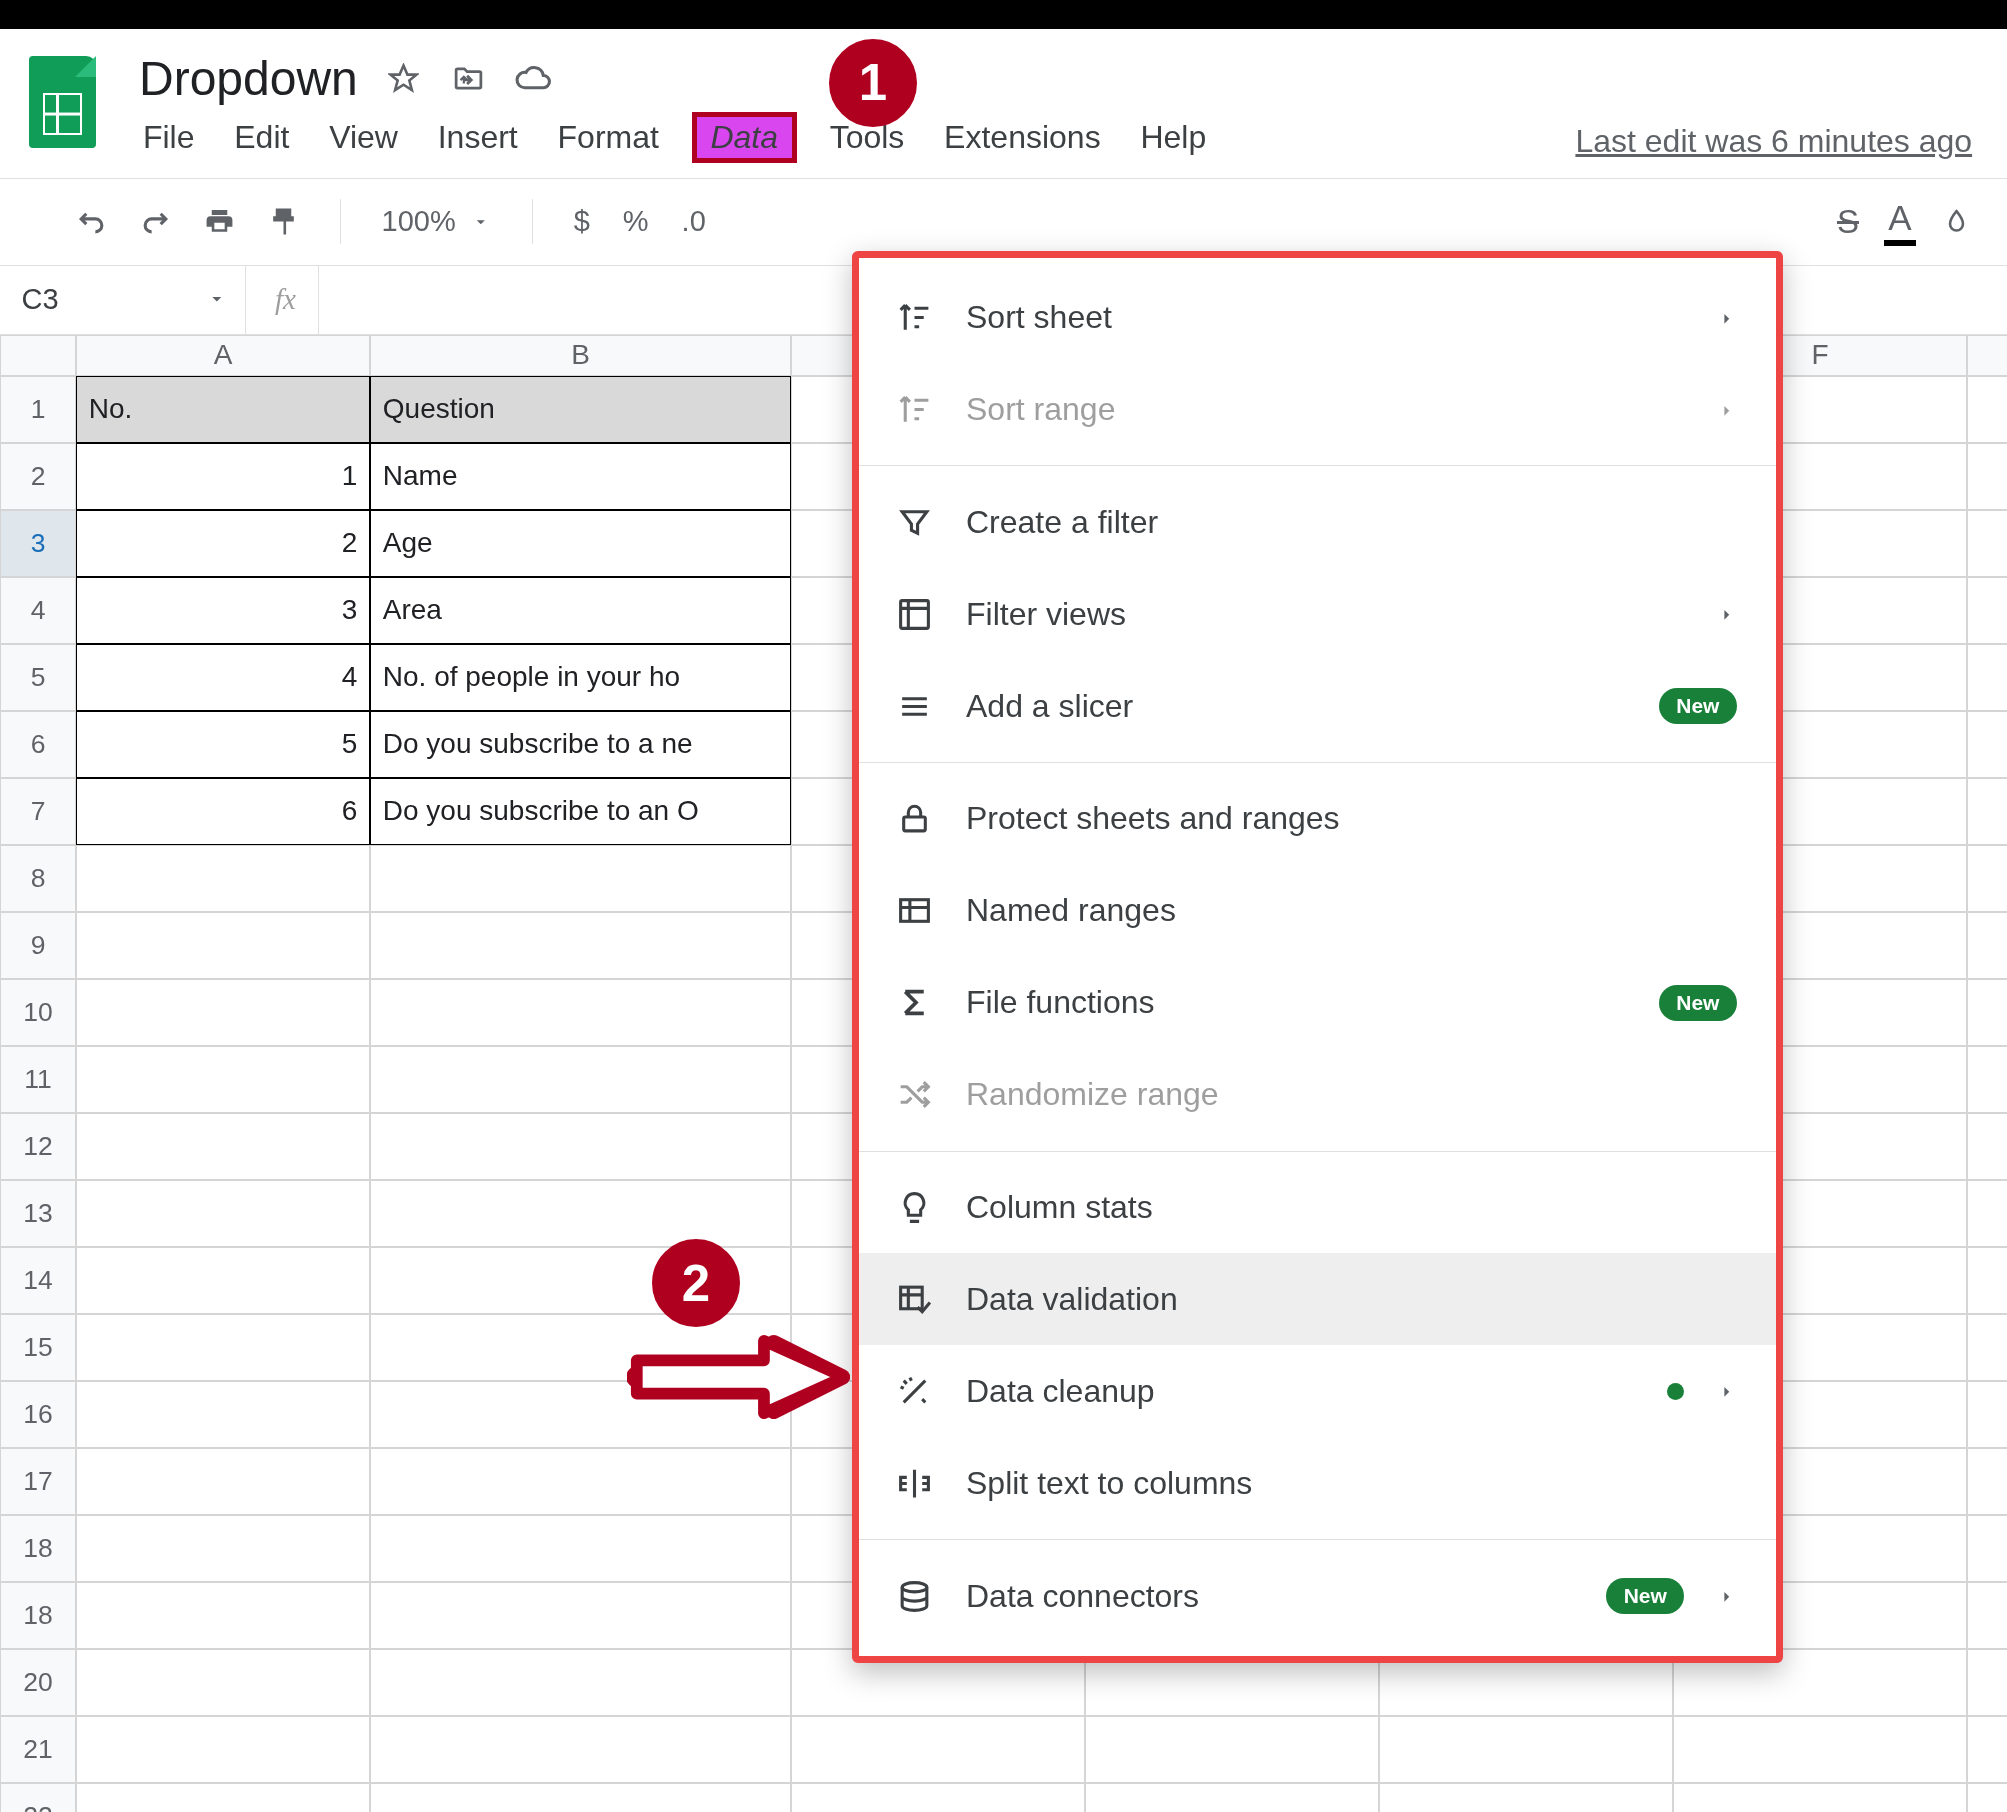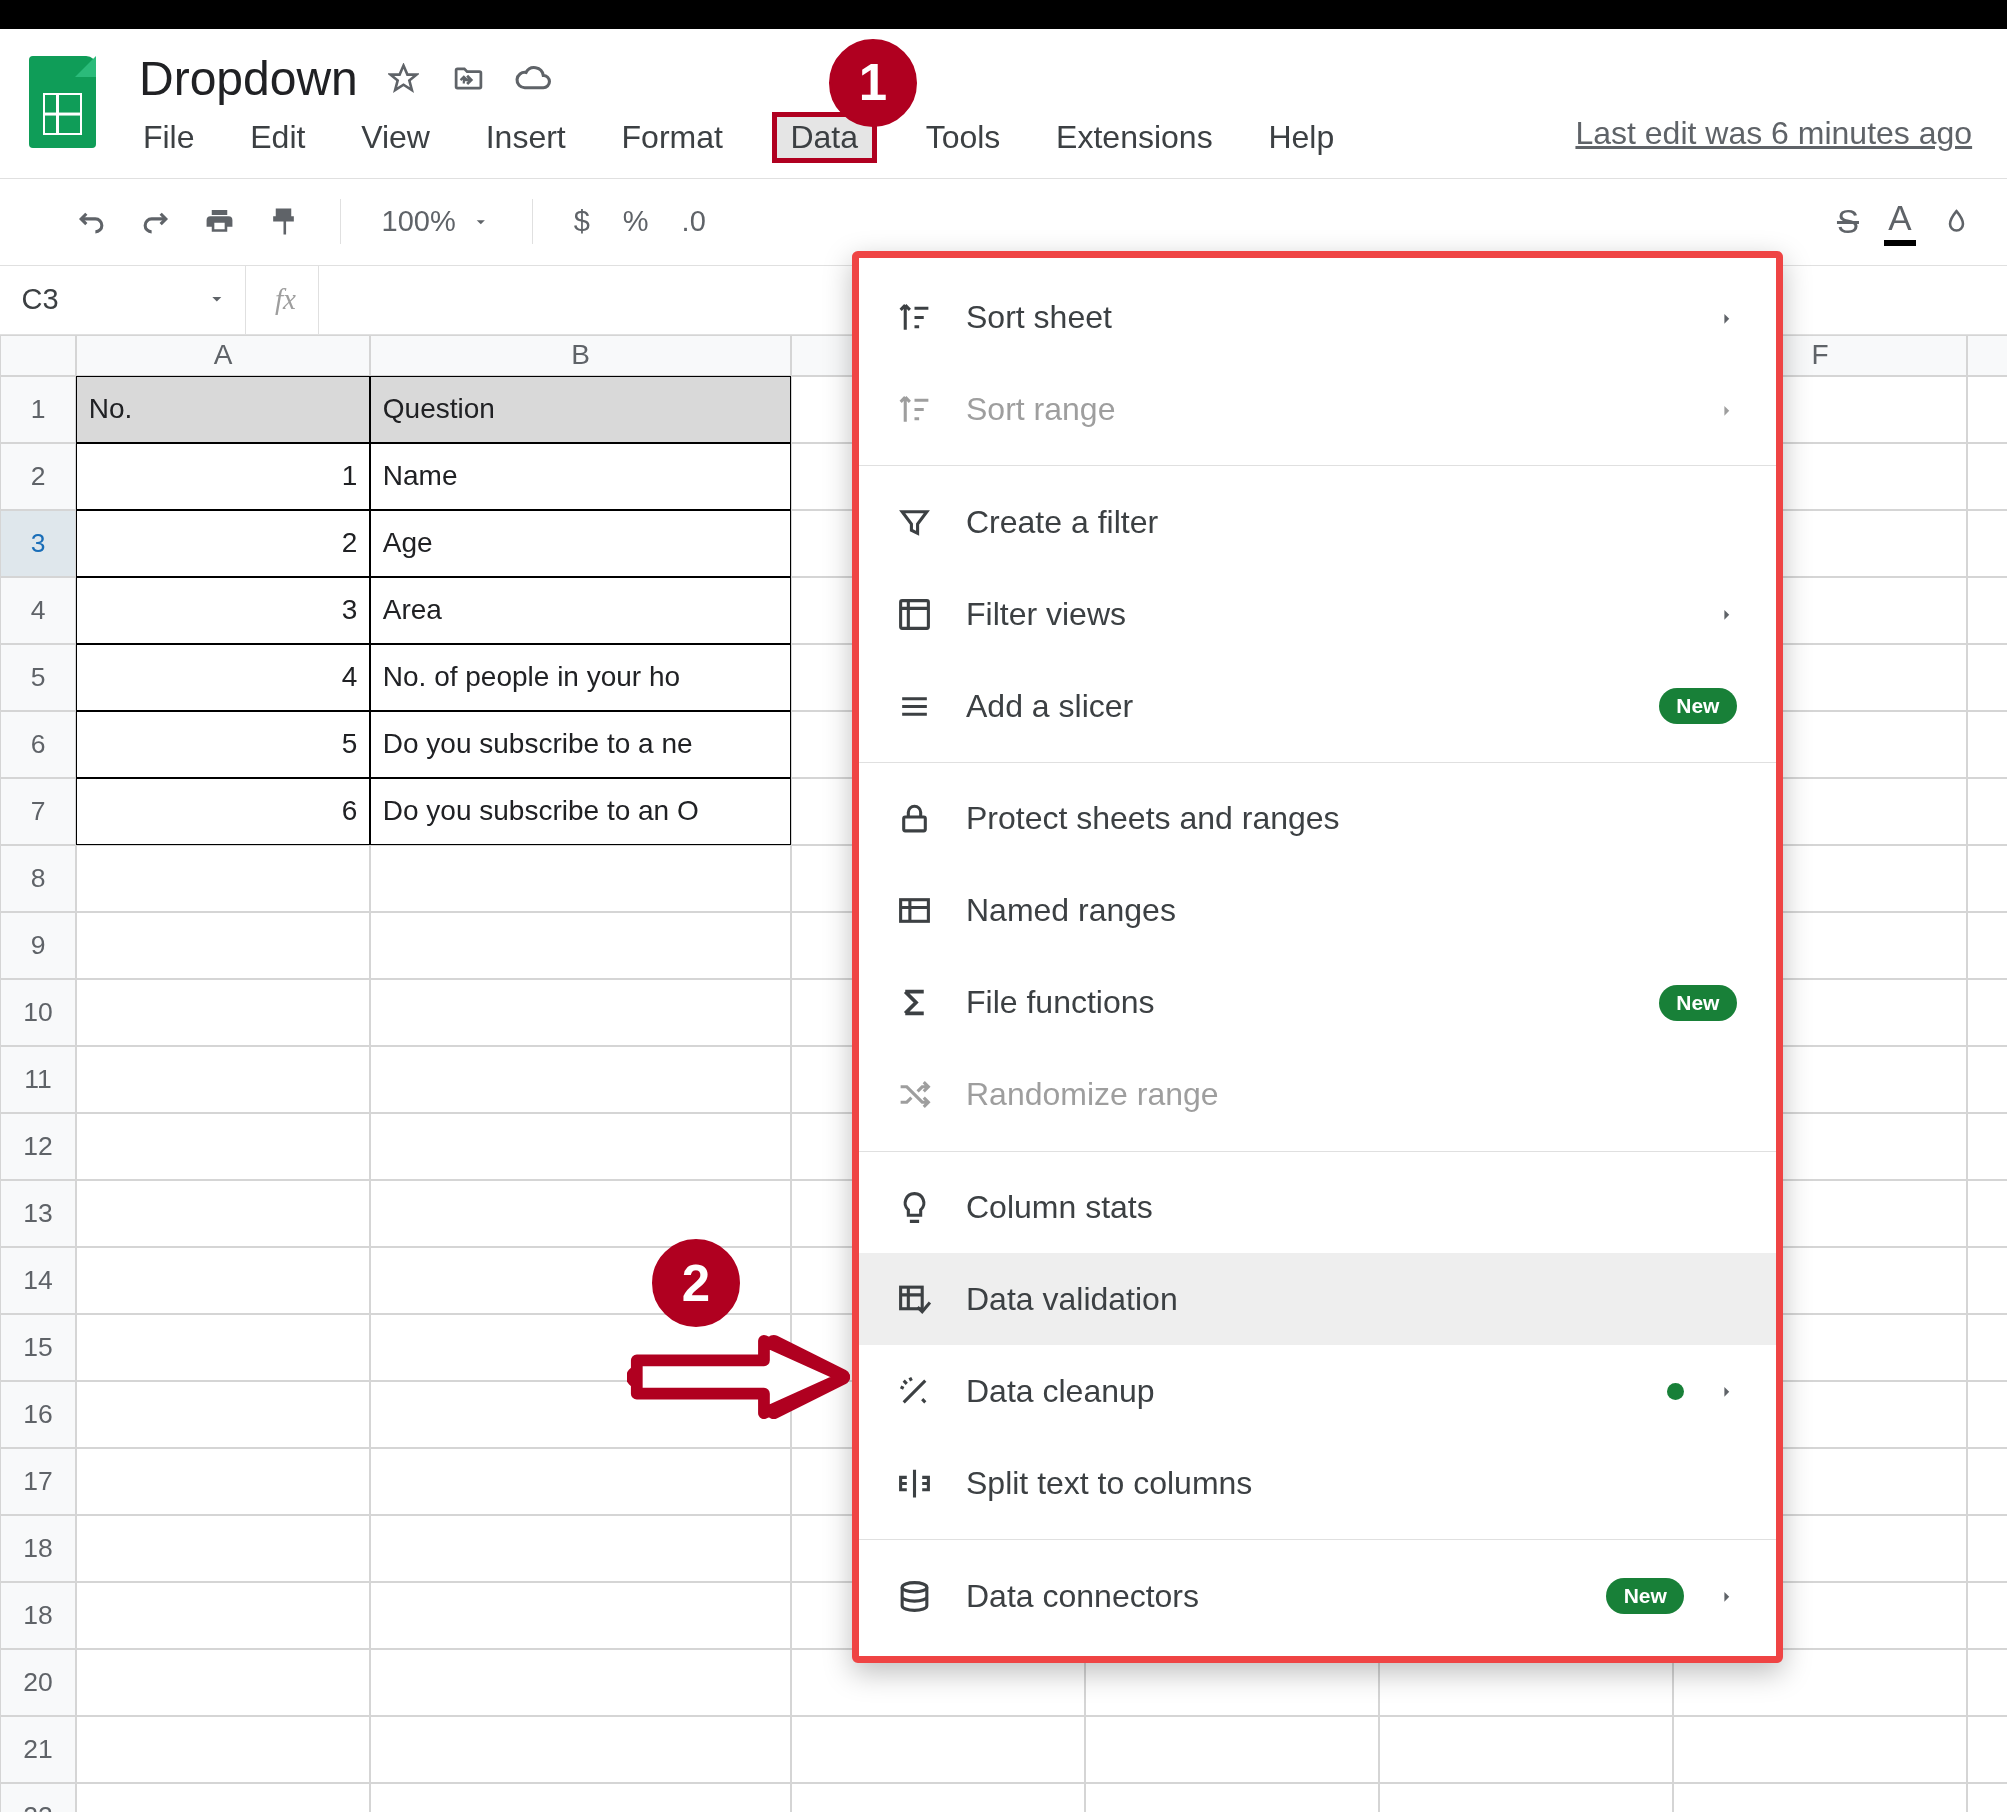--- a/index.html
+++ b/index.html
@@ -64,27 +64,28 @@
   .app-icon-grid::after  { top:0; bottom:0; left:33%; width:2.9px; }
   .title-cluster { display:flex; flex-direction:column; gap:9.8px; flex-grow:1; }
   .doc-title-row { display:flex; align-items:center; gap:27.4px; }
   .doc-title { font-size:48px; color:var(--text-dark); }
   .title-icon { color:#5f6368; width:37px; height:37px; display:flex; align-items:center; justify-content:center; }
   .title-icon.star svg { width:31px; height:31px; }
   .title-icon.folder svg { width:33px; height:33px; }
   .title-icon.cloud svg { width:37px; height:37px; }
 
   
-  .menu-bar { display:flex; align-items:flex-start; gap:48px; font-size:32px; color:var(--text-grey); }
+  .menu-bar { display:flex; align-items:flex-end; gap:32px; font-size:32px; color:var(--text-grey); }
   .menu-bar .menu-item { padding:3.9px 3.9px; }
   .menu-bar .menu-item.active {
     outline:5.9px solid var(--highlight-red);
     outline-offset:-2px;
-    background:#e5e5e5;
+    background:#d946ef;
     padding:3.9px 15.7px;
+    font-style:italic;
   }
   .last-edit {
     margin-left:auto;
     color:#5f6368; font-size:32px;
     text-decoration:underline;
     white-space:nowrap;
     padding-right:5.9px;
   }
 
   

